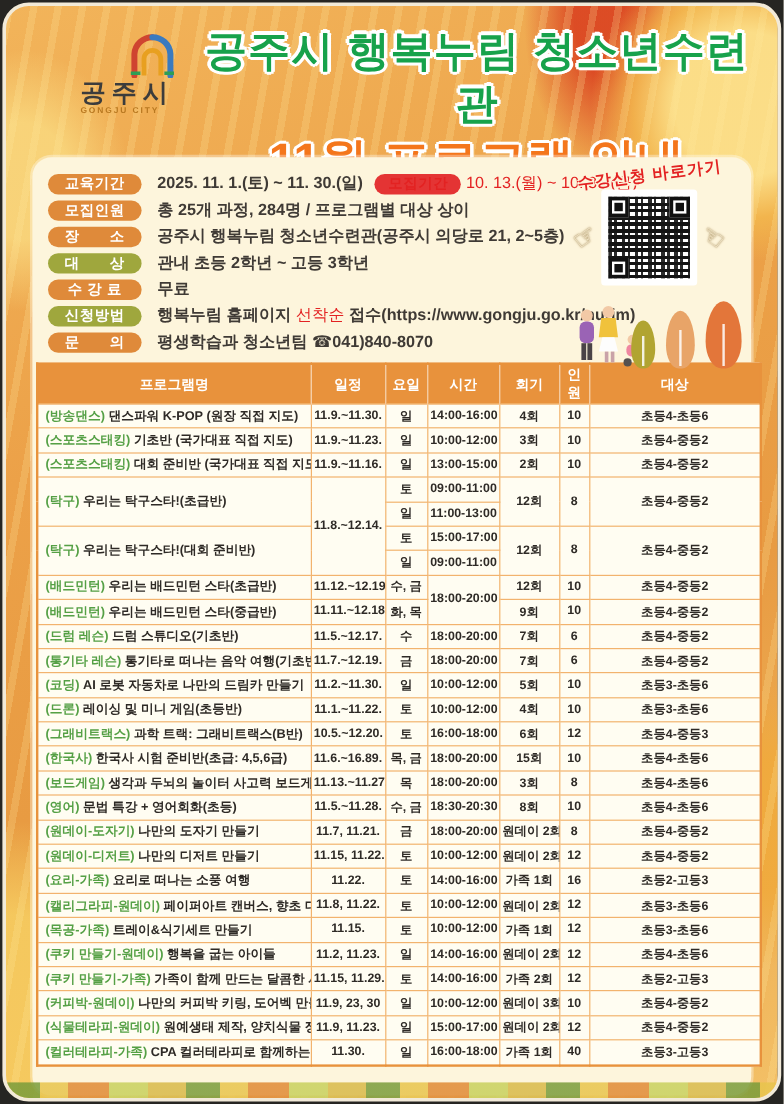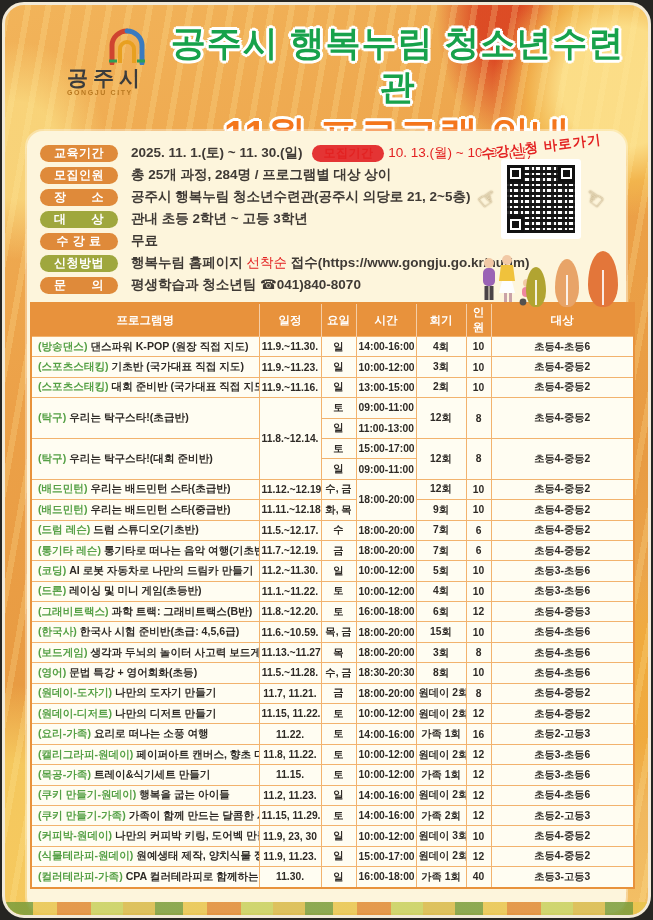--- a/index.html
+++ b/index.html
@@ -303,30 +303,30 @@
             <td class="name"><span class="pfx">(드론)</span> 레이싱 및 미니 게임(초등반)</td>
             <td>11.1.~11.22.</td>
             <td>토</td>
             <td>10:00-12:00</td>
             <td>4회</td>
             <td>10</td>
             <td>초등3-초등6</td>
           </tr>
           <tr>
             <td class="name"><span class="pfx">(그래비트랙스)</span> 과학 트랙: 그래비트랙스(B반)</td>
-            <td>11.8.~12.20.</td>
+            <td>10.5.~12.20.</td>
             <td>토</td>
             <td>16:00-18:00</td>
             <td>6회</td>
             <td>12</td>
             <td>초등4-중등3</td>
           </tr>
           <tr>
             <td class="name"><span class="pfx">(한국사)</span> 한국사 시험 준비반(초급: 4,5,6급)</td>
-            <td>11.6.~10.59.</td>
+            <td>11.6.~16.89.</td>
             <td>목, 금</td>
             <td>18:00-20:00</td>
             <td>15회</td>
             <td>10</td>
             <td>초등4-초등6</td>
           </tr>
           <tr>
             <td class="name"><span class="pfx">(보드게임)</span> 생각과 두뇌의 놀이터 사고력 보드게임</td>
             <td>11.13.~11.27.</td>
             <td>목</td>

